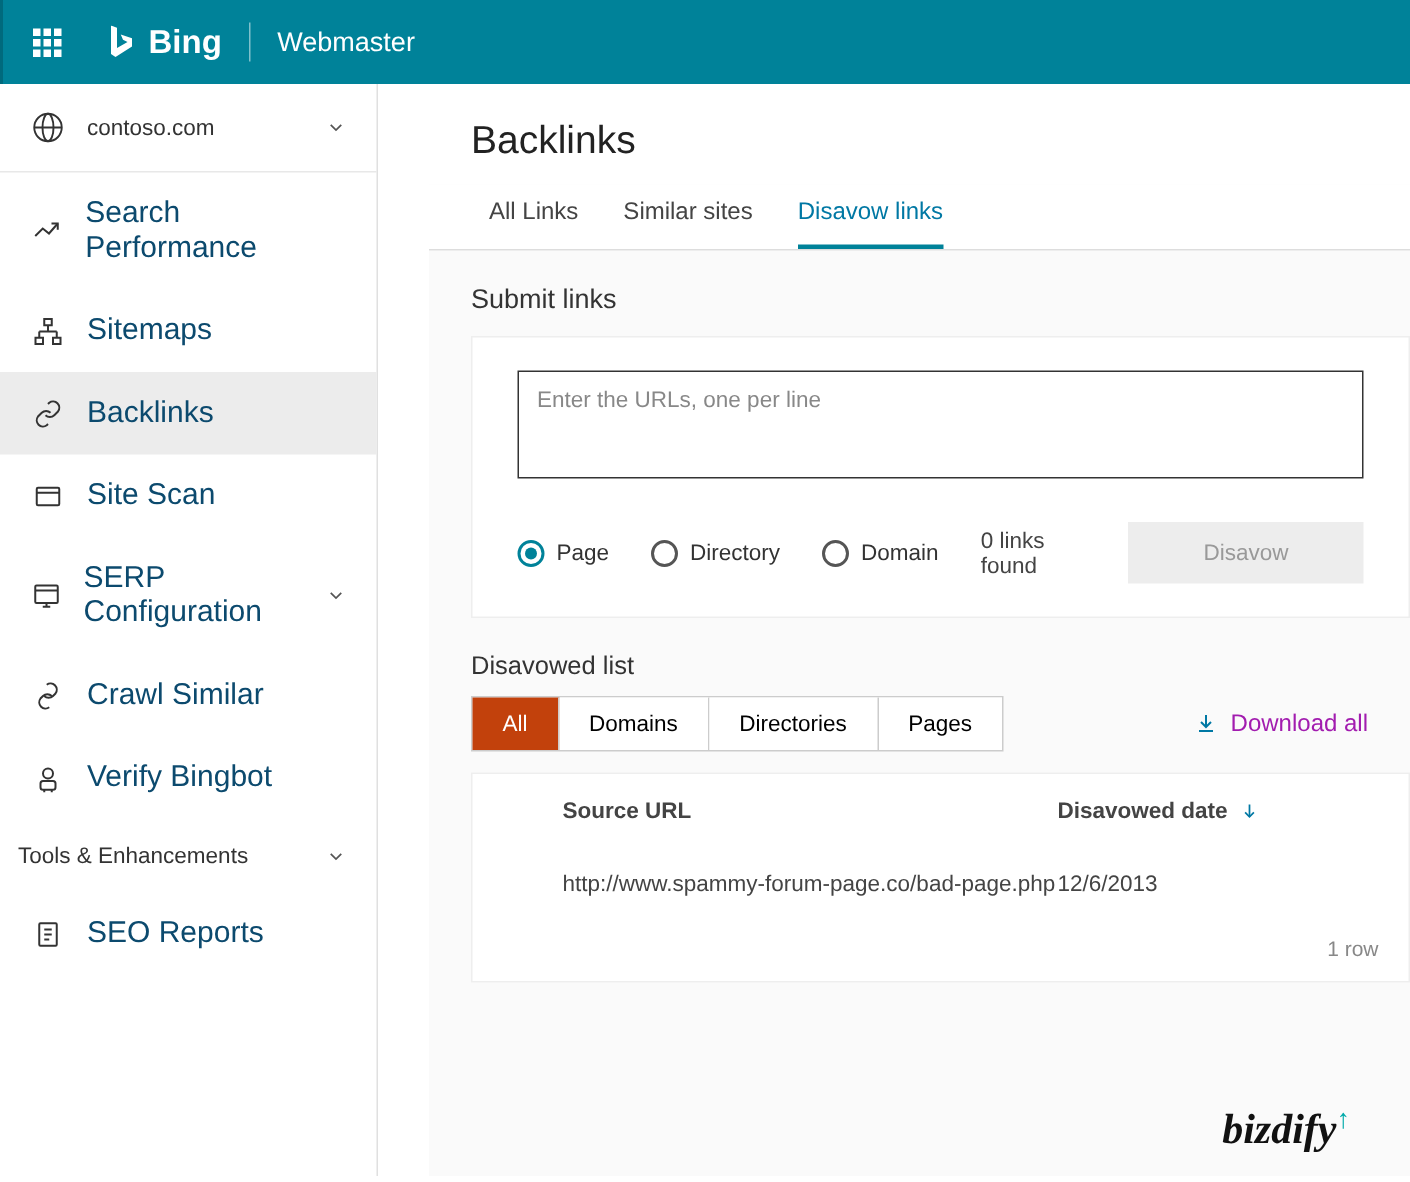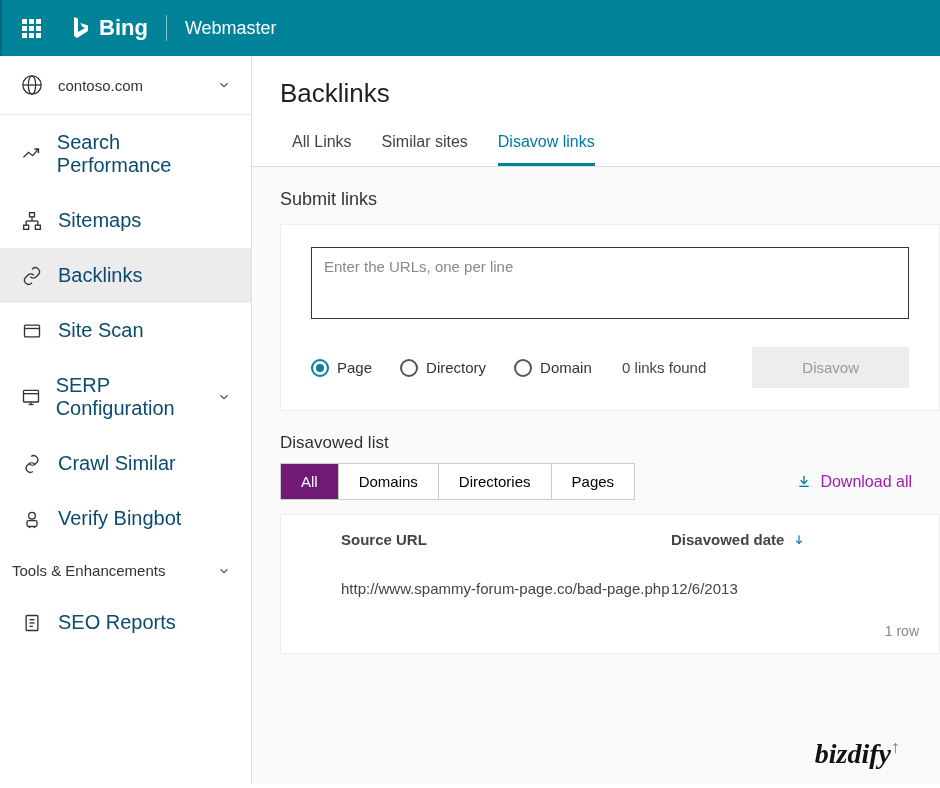--- a/index.html
+++ b/index.html
@@ -8,21 +8,21 @@
 
 .header { background: #008299; height: 56px; display: flex; align-items: center; padding: 0 20px; color: #fff; border-left: 2px solid #006a7d; }
 .waffle { display: grid; grid-template-columns: repeat(3, 5px); grid-template-rows: repeat(3, 5px); gap: 2px; margin-right: 30px; }
 .waffle span { background: #fff; width: 5px; height: 5px; }
 .logo { display: flex; align-items: center; gap: 10px; font-size: 20px; }
 .logo-b { font-size: 22px; font-weight: 600; }
 .logo-divider { width: 1px; height: 26px; background: rgba(255,255,255,0.5); margin: 0 8px; }
 .logo-webmaster { font-size: 18px; }
 
 
-.layout { display: flex; height: calc(788px - 60px); }
+.layout { display: flex; height: calc(788px - 60px); gap: 34px; }
 .sidebar { width: 252px; border-right: 1px solid #e0e0e0; background: #fff; }
 .main { flex: 1; background: #fafafa; overflow: hidden; }
 
 
 .site-select { display: flex; align-items: center; padding: 18px 20px; border-bottom: 1px solid #e8e8e8; }
 .site-select .icon { width: 24px; display: flex; justify-content: center; margin-right: 14px; }
 .site-select .name { flex: 1; font-size: 15px; color: #333; }
 .chev { width: 14px; }
 
 
@@ -51,21 +51,21 @@
 .radio-opt.selected .radio-ring { border-color: #008299; }
 .radio-dot { width: 8px; height: 8px; border-radius: 50%; background: #008299; }
 .links-found { margin-left: auto; font-size: 15px; color: #444; }
 .disavow-btn { background: #ededed; color: #999; border: none; padding: 12px 50px; font-size: 15px; margin-left: 18px; }
 
 .disavowed-title { font-size: 17px; color: #333; padding: 22px 0 10px 28px; font-weight: 400; }
 .filter-row { display: flex; align-items: center; padding: 0 28px; }
 .filter-group { display: flex; border: 1px solid #ccc; }
 .filter-btn { padding: 9px 20px; font-size: 15px; background: #fff; border: none; border-right: 1px solid #ccc; cursor: pointer; }
 .filter-btn:last-child { border-right: none; }
-.filter-btn.active { background: #701a75; color: #fff; }
+.filter-btn.active { background: #c2410c; color: #fff; }
 .download-all { margin-left: auto; display: flex; align-items: flex-start; gap: 8px; color: #a21caf; font-size: 16px; cursor: pointer; }
 
 .table-card { background: #fff; border: 1px solid #eee; margin: 14px 0 0 28px; }
 .thead { display: flex; padding: 16px 20px; font-size: 15px; color: #444; font-weight: 600; }
 .th-url { width: 370px; padding-left: 40px; }
 .th-date { flex: 1; display: flex; align-items: center; gap: 8px; }
 .trow { display: flex; padding: 16px 20px; font-size: 15px; color: #444; }
 .td-url { width: 370px; padding-left: 40px; }
 .td-date { flex: 1; }
 .tfoot { text-align: right; padding: 10px 20px 14px 0; font-size: 14px; color: #888; }

